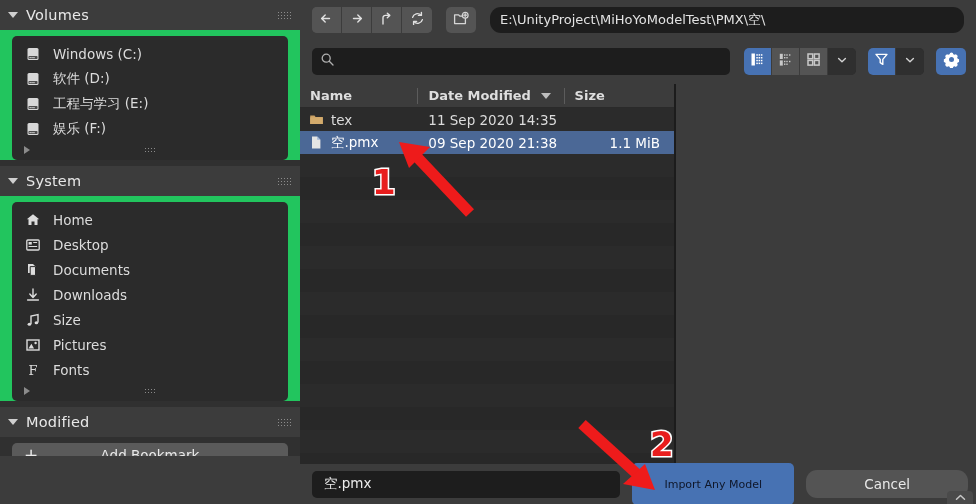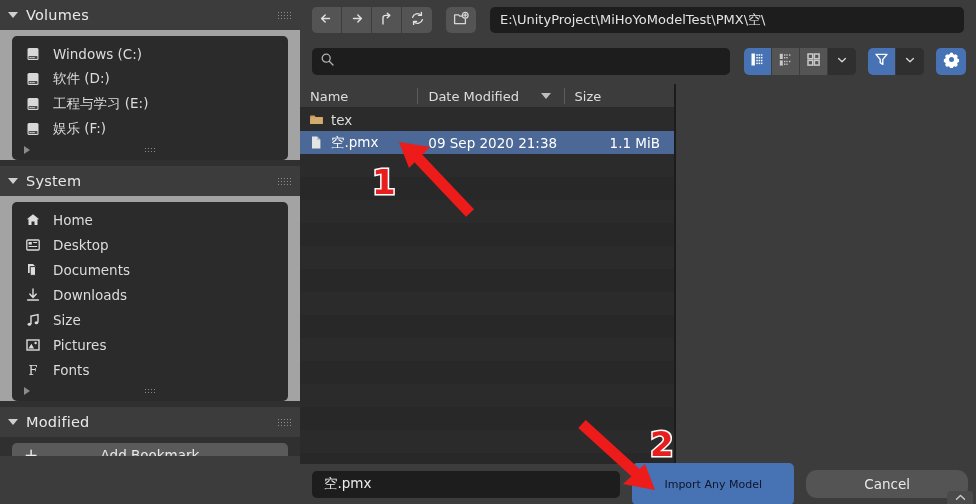--- a/index.html
+++ b/index.html
@@ -36,21 +36,21 @@
   }
   .grip {
     position: absolute; right: 9px; top: 50%; transform: translateY(-50%);
     width: 14px; height: 8px;
     background-image:
       radial-gradient(#9a9a9a 0.8px, transparent 0.9px);
     background-size: 3px 3px;
     opacity: .85;
   }
   .panel-body {
-    background: #a3a3a3;
+    background: #22c55e;
     padding: 6px 12px 0 12px;
   }
   .list-box {
     background: #2b2b2b;
     border-radius: 5px;
     padding: 5px 0 2px 0;
   }
   .nav-item {
     height: 25px; display: flex; align-items: center;
     padding-left: 12px; gap: 12px;
@@ -101,21 +101,21 @@
     background: #545454; border-right: 1px solid #3c3c3c;
   }
   .nav-btn:last-child { border-right: none; }
   .icon-btn {
     width: 30px; height: 26px; border-radius: 5px; background: #545454;
     display: flex; align-items: center; justify-content: center;
     margin-left: 14px;
   }
   .path-field {
     flex: 1; height: 26px; margin-left: 14px; margin-right: 2px;
-    background: #1d1d1d; border-radius: 5px;
+    background: #1d1d1d; border-radius: 11px;
     display: flex; align-items: center; padding: 0 10px;
     font-size: 13px; color: #e3e3e3; overflow: hidden; white-space: nowrap; text-align: right;
   }
 
   #searchbar {
     position: absolute; left: 0; top: 40px; width: 676px; height: 42px;
     display: flex; align-items: center; padding: 0 10px 0 12px;
   }
   .search-field {
     flex: 1; height: 27px; background: #1d1d1d; border-radius: 5px;
@@ -140,23 +140,24 @@
   }
 
   
   #filelist {
     position: absolute; left: 0; top: 84px; width: 376px; height: 380px;
     background: #2b2b2b;
     border-right: 2px solid #1c1c1c;
     overflow: hidden;
   }
   #col-header {
-    height: 24px; display: flex; align-items: flex-start;
+    height: 24px; display: flex; align-items: center;
     background: #3c3c3c; color: #dedede; font-size: 13px;
     border-bottom: 1px solid #2a2a2a;
+    font-weight: bold;
   }
   .col {
     height: 24px; display: flex; align-items: center; position: relative;
   }
   .col .sep {
     position: absolute; right: 0; top: 4px; bottom: 4px; width: 1px; background: #5c5c5c;
   }
   .col-name { width: 119px; padding-left: 10px; }
   .col-date { width: 147px; padding-left: 10px; }
   .col-size { width: 110px; padding-left: 10px; }
@@ -569,20 +570,21 @@
         <div class="frow odd">
           <div class="c-name">
             <span class="f-ico">
               <svg width="15" height="15" viewBox="0 0 15 15">
                   <path d="M1.2 3.6h4.3l1.1 1.3h7.2v7.1H1.2z" fill="#c9a063"></path>
                   <path d="M1.2 5.3h12.6v6.7H1.2z" fill="#d3ab6c"></path>
                 </svg>
             </span>
             <span>tex</span>
           </div>
+          <div class="c-date">11 Sep 2020 14:35</div>
           <div class="c-size"></div>
         </div>
 
         <div class="frow selected">
           <div class="c-name">
             <span class="f-ico">
               <svg width="15" height="15" viewBox="0 0 15 15">
                   <path d="M3 1.6h5.2l3.2 3.2v8.6H3z" fill="#e4e4e4"></path>
                   <path d="M8.2 1.6v3.2h3.2z" fill="#9fb6d8"></path>
                 </svg>

